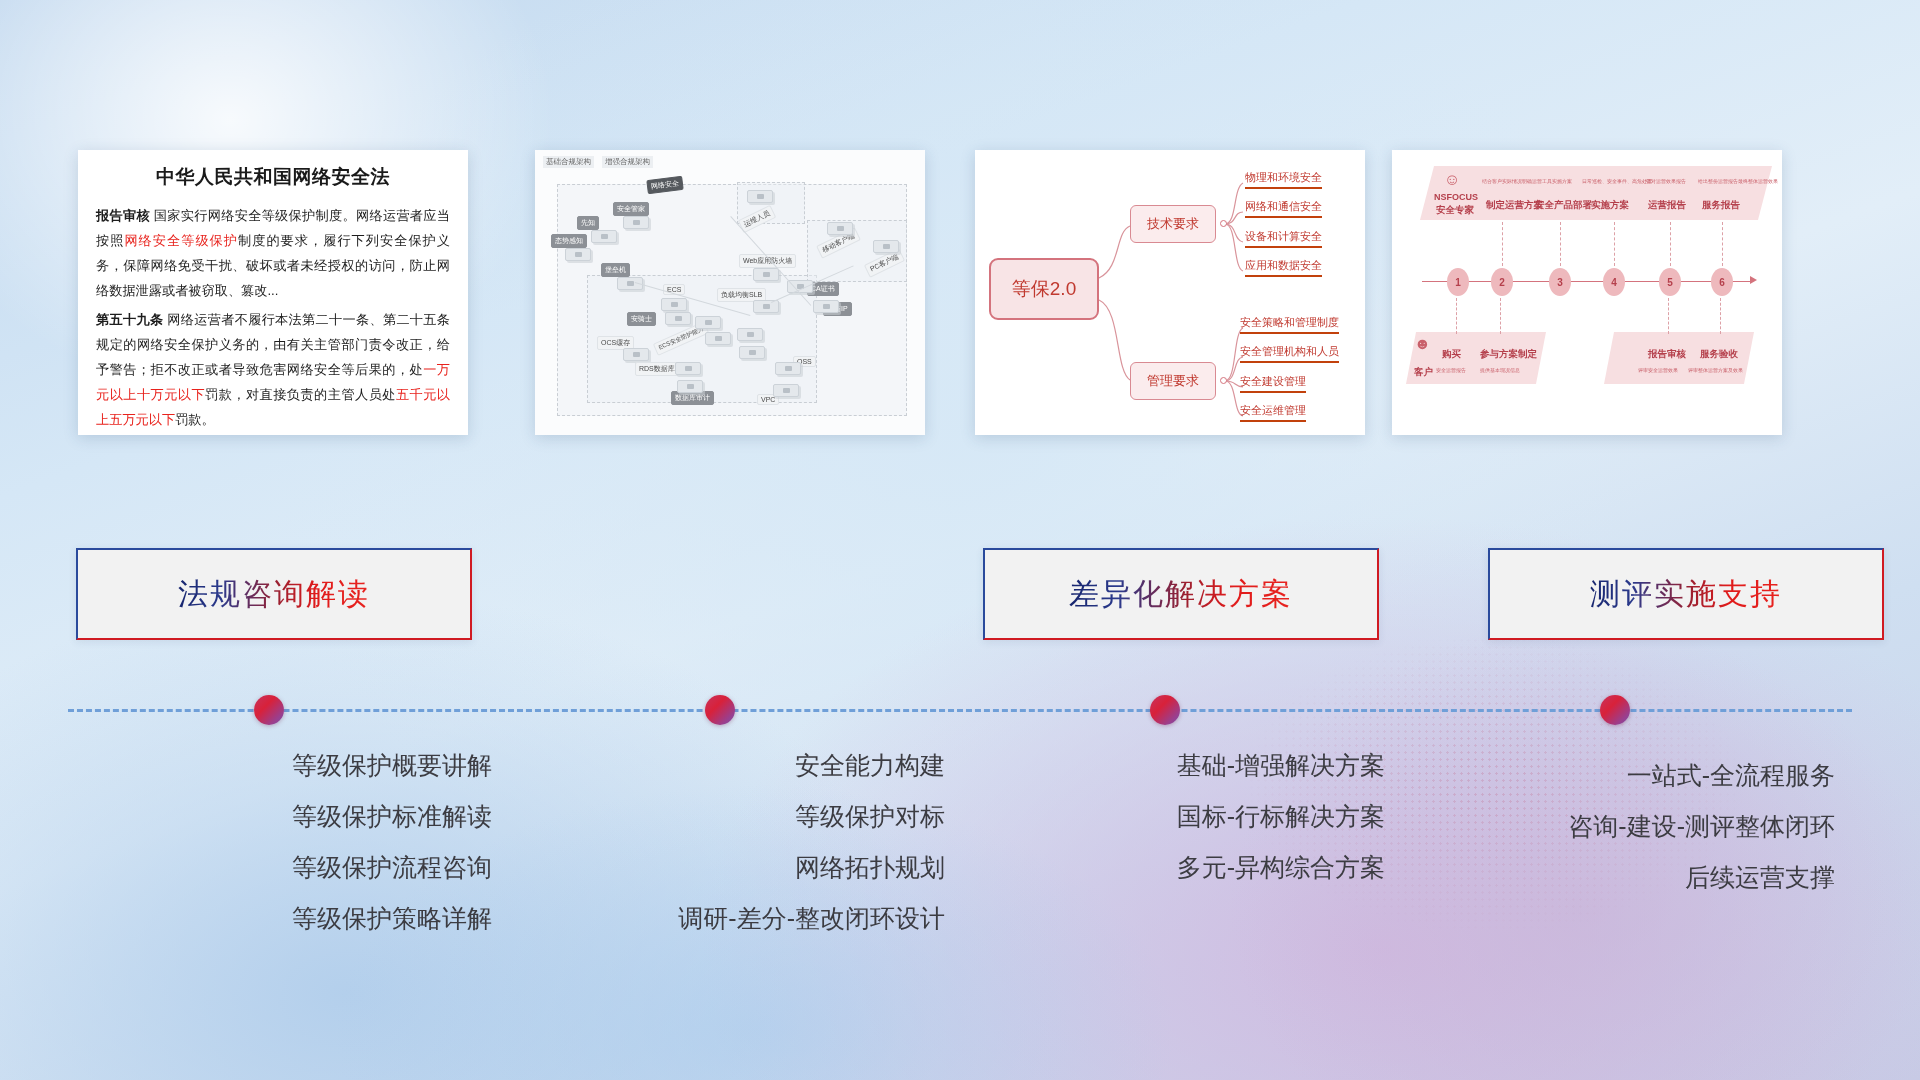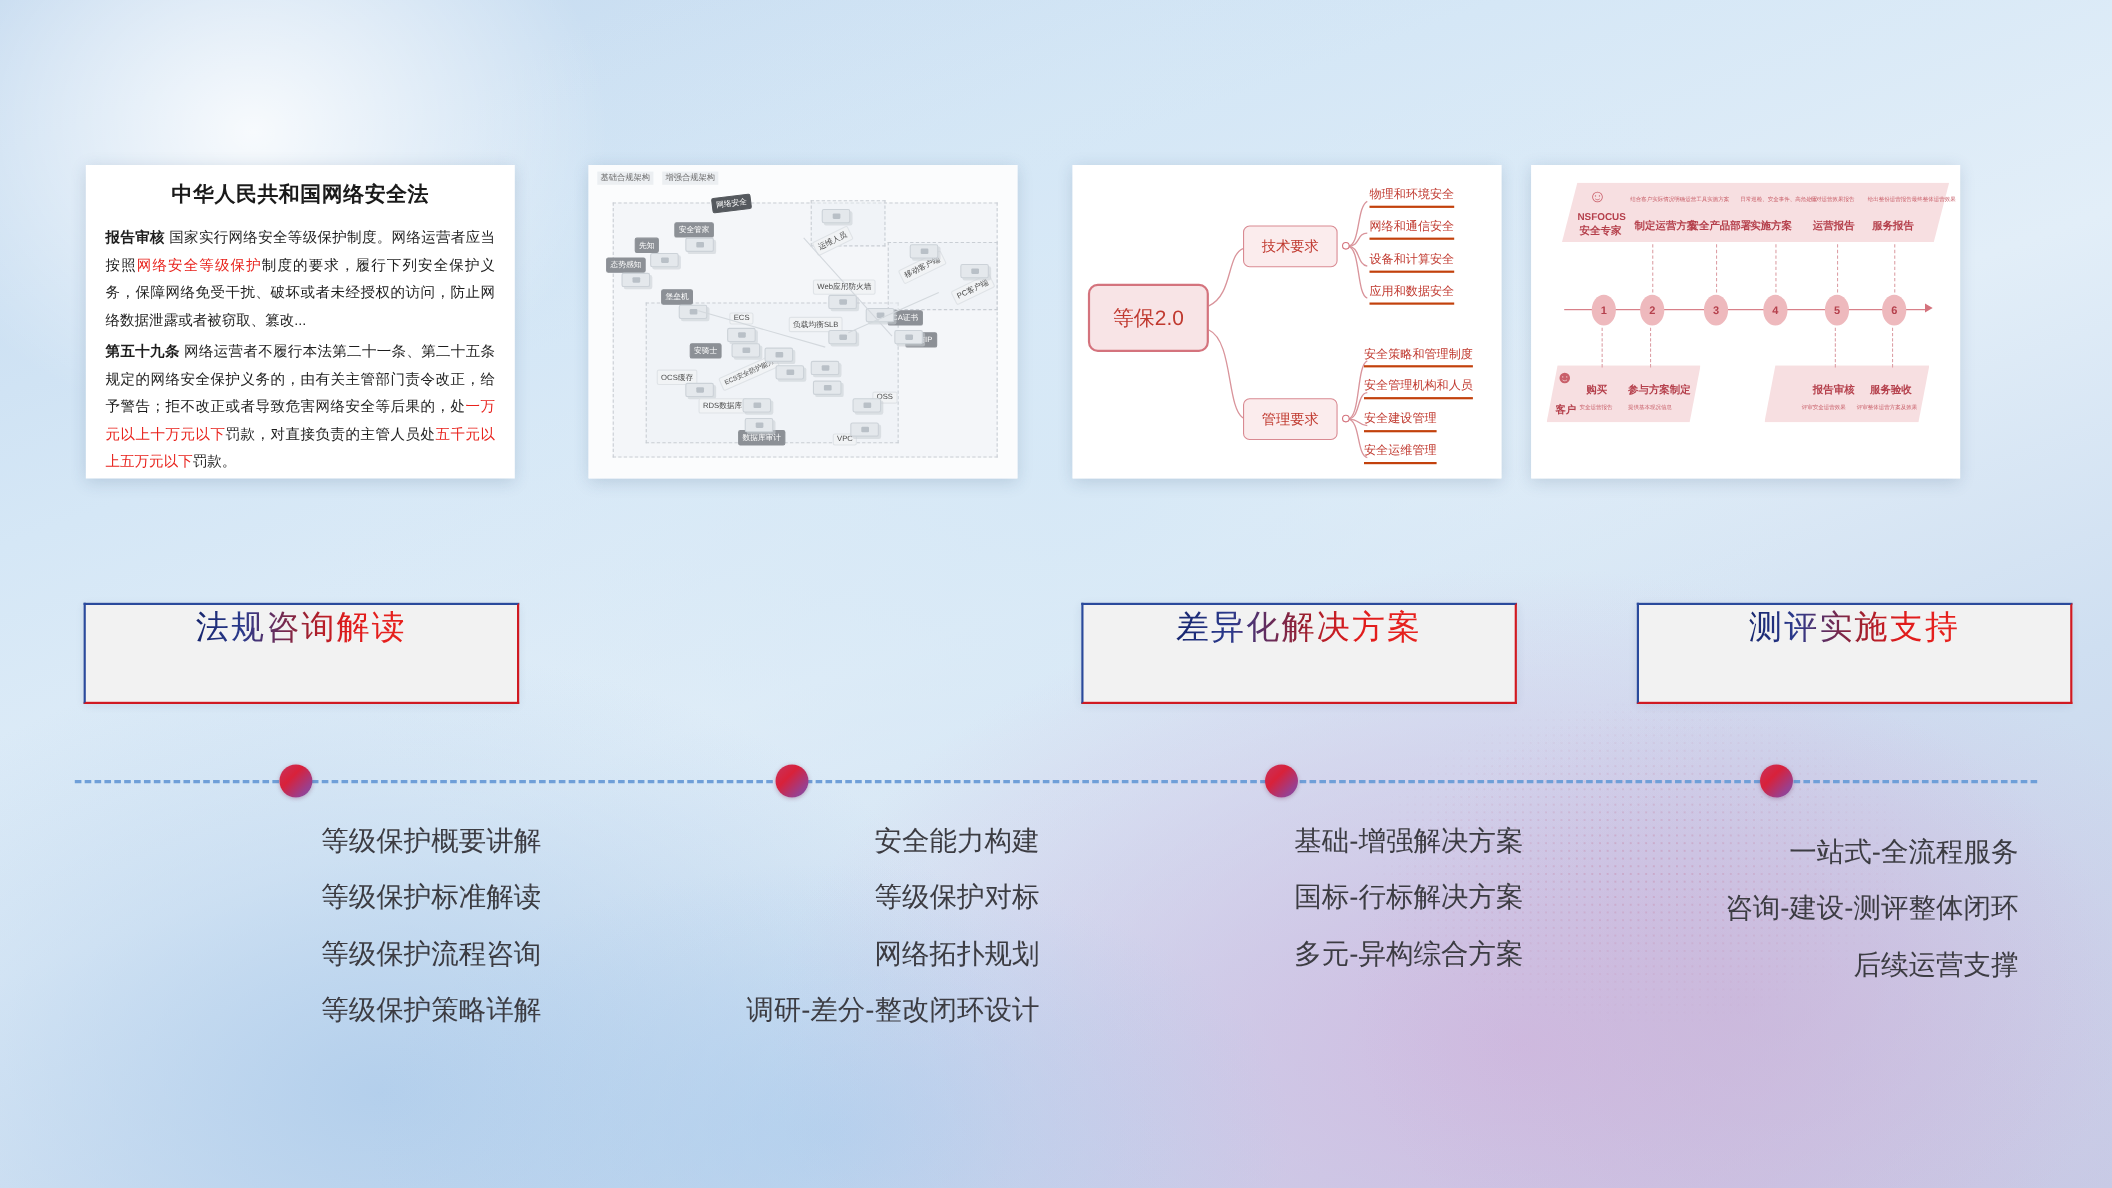--- a/index.html
+++ b/index.html
@@ -146,21 +146,21 @@
   .nf-dash { position: absolute; width: 0; border-left: 1px dashed #dda0a6; }
   .nf-person { position: absolute; font-size: 16px; color: #c9606a; line-height: 1; }
 
   
   .titles { position: absolute; left: 0; top: 548px; width: 1920px; height: 92px; }
   .title-box {
     position: absolute; top: 0; width: 396px; height: 92px;
     background: #f2f2f2;
     border-top: 2px solid #2a4a9c; border-left: 2px solid #2a4a9c;
     border-bottom: 2px solid #d01a22; border-right: 2px solid #d01a22;
-    display: flex; justify-content: center;
+    display: flex; align-items: center; justify-content: center;
     box-shadow: 0 2px 8px rgba(40,70,110,0.10);
   }
   .title-box.t1 { left: 76px; }
   .title-box.t2 { left: 532px; }
   .title-box.t3 { left: 983px; }
   .title-box.t4 { left: 1488px; }
   .title-text {
     font-size: 30px; font-weight: 500; letter-spacing: 2px;
     background: linear-gradient(90deg, #16256e 0%, #2b3a8c 22%, #9b2030 52%, #e01b1b 72%, #e8231f 100%);
     -webkit-background-clip: text; background-clip: text;

